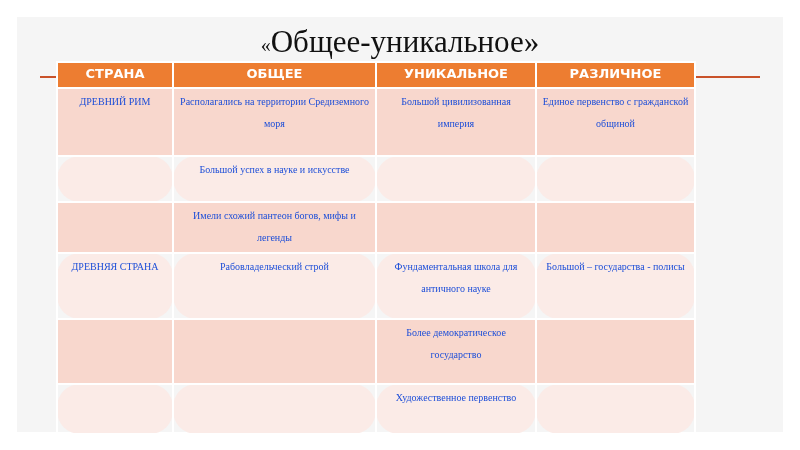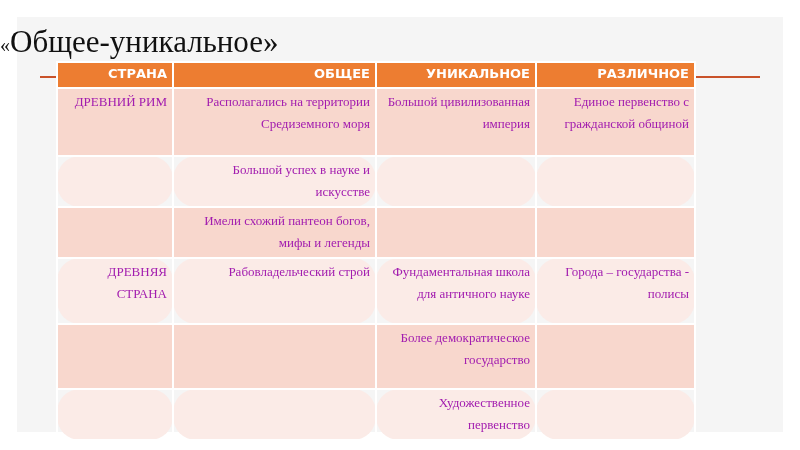--- a/index.html
+++ b/index.html
@@ -1,26 +1,26 @@
 <!DOCTYPE html>
 <html><head>
   <meta charset="utf-8">
   <style>
     html, body { margin: 0; padding: 0; }
     body { width: 800px; height: 450px; background: #ffffff; position: relative; overflow: hidden; font-family: "Liberation Serif", serif; }
     .slide { position: absolute; left: 17px; top: 17px; width: 766px; height: 415px; background: #f5f5f5; }
-    .title { position: absolute; left: 0; top: 24px; width: 800px; text-align: left; font-size: 31px; color: #111; white-space: nowrap; }
+    .title { position: absolute; left: 0; top: 24px; width: 800px; text-align: center; font-size: 31px; color: #111; white-space: nowrap; }
     .title .q { font-size: 20px; }
     .rule { position: absolute; height: 2px; background: #c9522a; top: 76px; }
     .rule.left { left: 40px; width: 17px; }
     .rule.right { left: 694px; width: 66px; }
     table { position: absolute; left: 56px; top: 61px; width: 638px; border-collapse: collapse; table-layout: fixed; }
-    th, td { border: 2px solid #ffffff; vertical-align: top; padding: 2px 5px 3px 5px; text-align: right; margin-top: 32px; }
+    th, td { border: 2px solid #ffffff; vertical-align: top; padding: 2px 5px 3px 5px; text-align: center; margin-top: 32px; }
     th { background: #ed7d31; color: #ffffff; font-family: "DejaVu Sans", sans-serif; font-weight: bold; font-size: 13px; height: 18px; padding: 3px 5px; }
-    td { font-size: 13px; line-height: 22px; color: #a21caf; }
+    td { font-size: 10px; line-height: 22px; color: #1d4ed8; }
     tr.dark td { background: #f8d7cd; }
     tr.light td { background: #fbebe7; border-radius: 23px; }
   </style>
 </head>
 <body>
 
 <div class="slide"></div>
 
 <div class="title"><span class="q">«</span><span>Общее-уникальное</span><span>»</span></div>
 
@@ -58,21 +58,21 @@
     <tr class="dark" style="height:46px">
       <td></td>
       <td>Имели схожий пантеон богов, мифы и легенды</td>
       <td></td>
       <td></td>
     </tr>
     <tr class="light" style="height:66px">
       <td>ДРЕВНЯЯ СТРАНА</td>
       <td>Рабовладельческий строй</td>
       <td>Фундаментальная школа для античного науке</td>
-      <td>Города – государства - полисы</td>
+      <td>Большой – государства - полисы</td>
     </tr>
     <tr class="dark" style="height:65px">
       <td></td>
       <td></td>
       <td>Более демократическое государство</td>
       <td></td>
     </tr>
     <tr class="light" style="height:50px">
       <td></td>
       <td></td>

